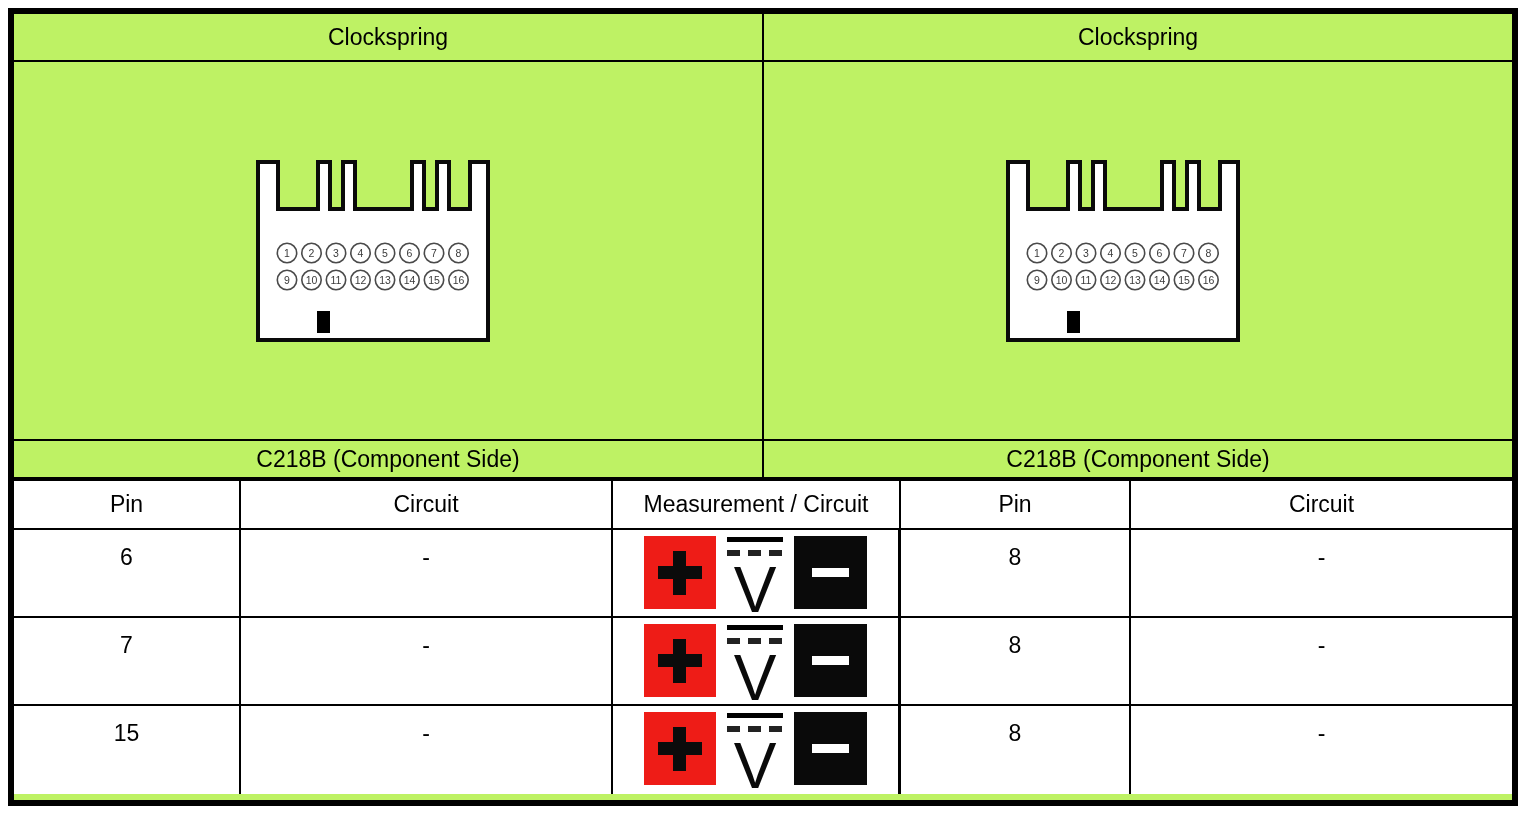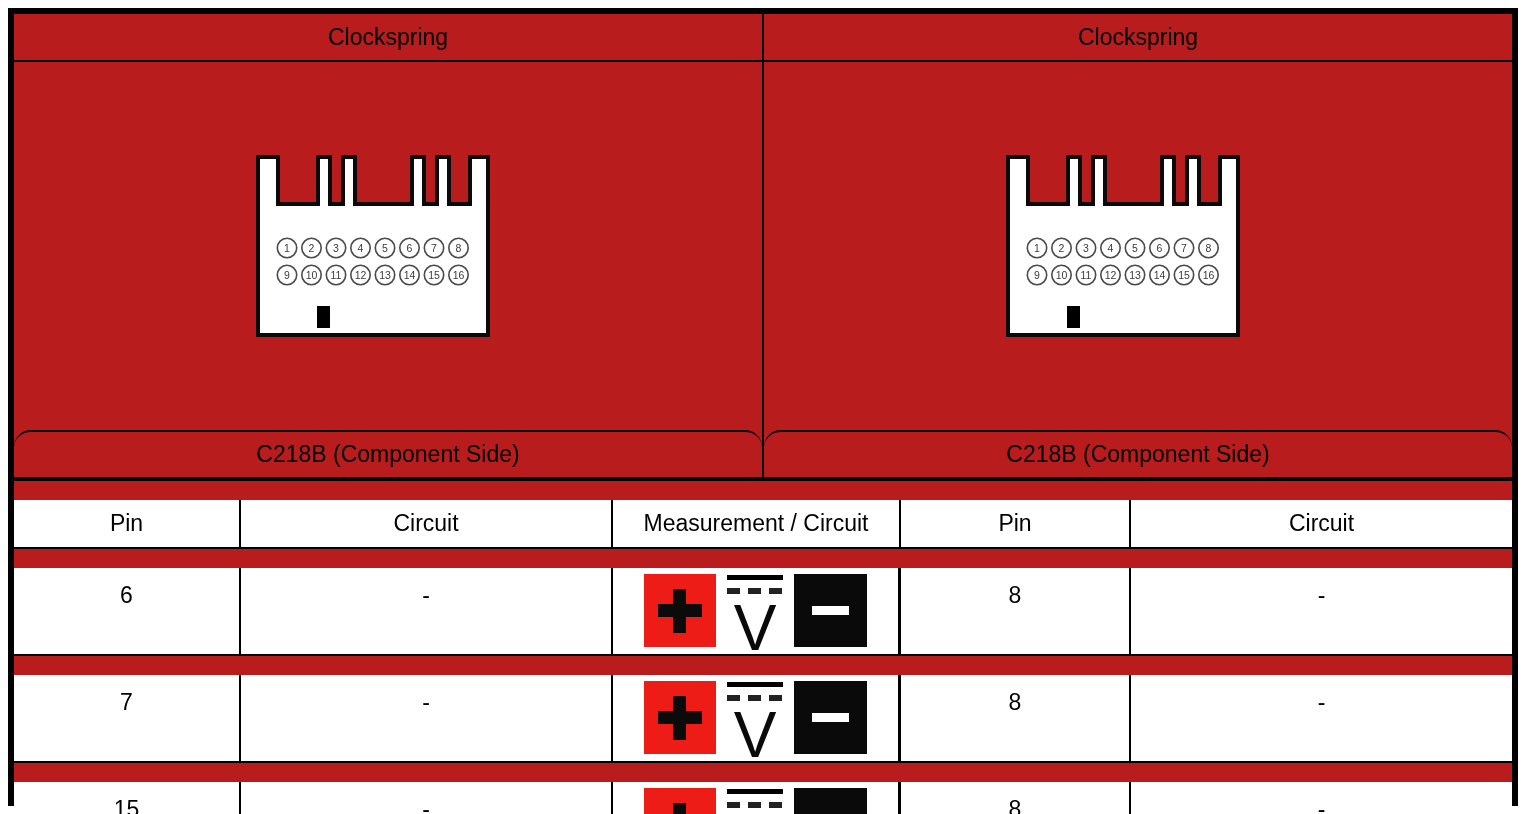--- a/index.html
+++ b/index.html
@@ -3,42 +3,42 @@
 <meta charset="utf-8">
 <style>
   html,body { margin:0; padding:0; }
   body {
     width:1526px; height:814px; background:#ffffff; color:#000;
     font-family:"Liberation Sans", sans-serif;
     position:relative; overflow:hidden;
   }
   .frame {
     position:absolute; left:8px; top:8px; width:1510px; height:798px;
-    border:6px solid #000; box-sizing:border-box; background:#b91c1c;
+    border:6px solid #000; box-sizing:border-box; background:#bef264;
   }
   
   .top { display:flex; height:463px; }
   .panel { width:748px; display:flex; flex-direction:column; box-sizing:border-box; }
   .vdiv { width:2px; background:#000; }
   .panel-title {
     height:48px; border-bottom:2px solid #000; box-sizing:border-box;
     display:flex; align-items:center; justify-content:center; font-size:23px;
   }
   .connector-area { flex:1; display:flex; align-items:center; justify-content:center; }
   .connector-svg { transform:translateX(-14px); }
   .panel-caption {
-    height:47px; border-top:2px solid #000; box-sizing:border-box;
-    display:flex; align-items:center; justify-content:center; font-size:23px;border-radius:17px;
+    height:38px; border-top:2px solid #000; box-sizing:border-box;
+    display:flex; align-items:center; justify-content:center; font-size:23px;
   }
   
   .bottom { border-top:4px solid #000; }
   .grid { display:grid; grid-template-columns:227px 372px 288px 230px 381px; }
   .cell {
     box-sizing:border-box; border-right:2px solid #000; border-bottom:2px solid #000;
-    text-align:center; font-size:23px; background:#fff;margin-top:19px;
+    text-align:center; font-size:23px; background:#fff;
   }
   .cell.thick { border-right:3px solid #000; }
   .cell.lastcol { border-right:none; }
   .cell.lastrow { border-bottom:none; }
   .hcell { height:49px; display:flex; align-items:center; justify-content:center; }
   .dcell { height:88px; padding-top:14px; }
   .mcell { height:88px; display:flex; align-items:flex-start; justify-content:center; gap:9px; padding-top:6px; }
   
   .red-box { width:72px; height:73px; position:relative; background:#ee1c17; }
   .plus-h { position:absolute; left:14px; top:30px; width:44px; height:13px; background:#0b0b0b; }

